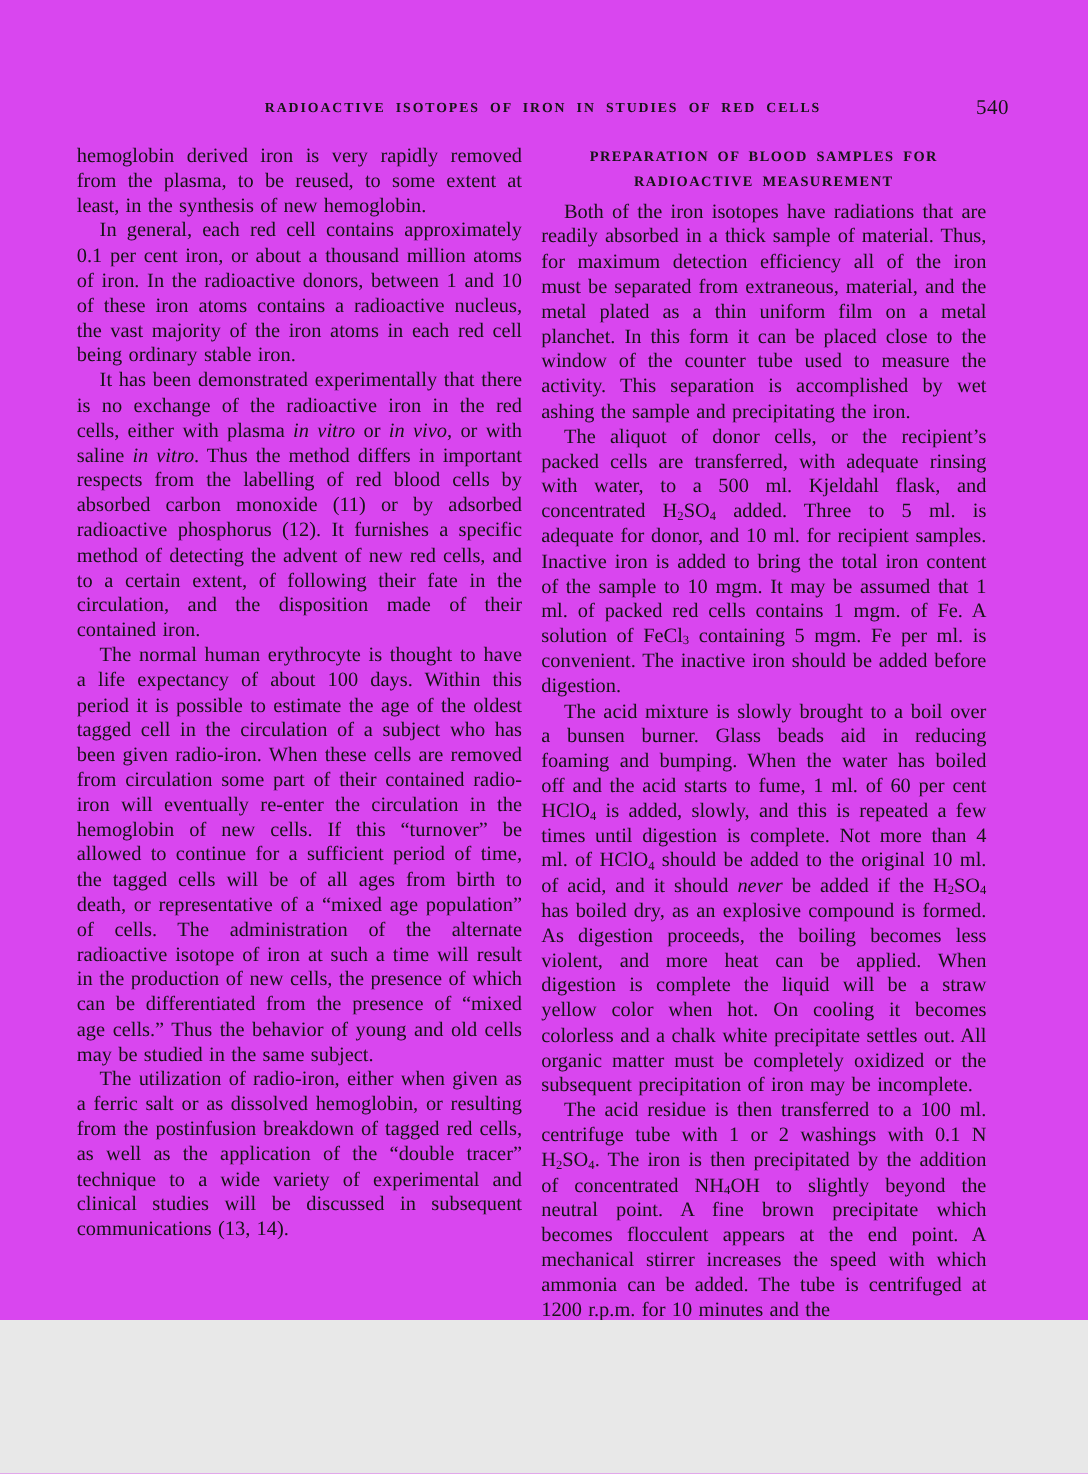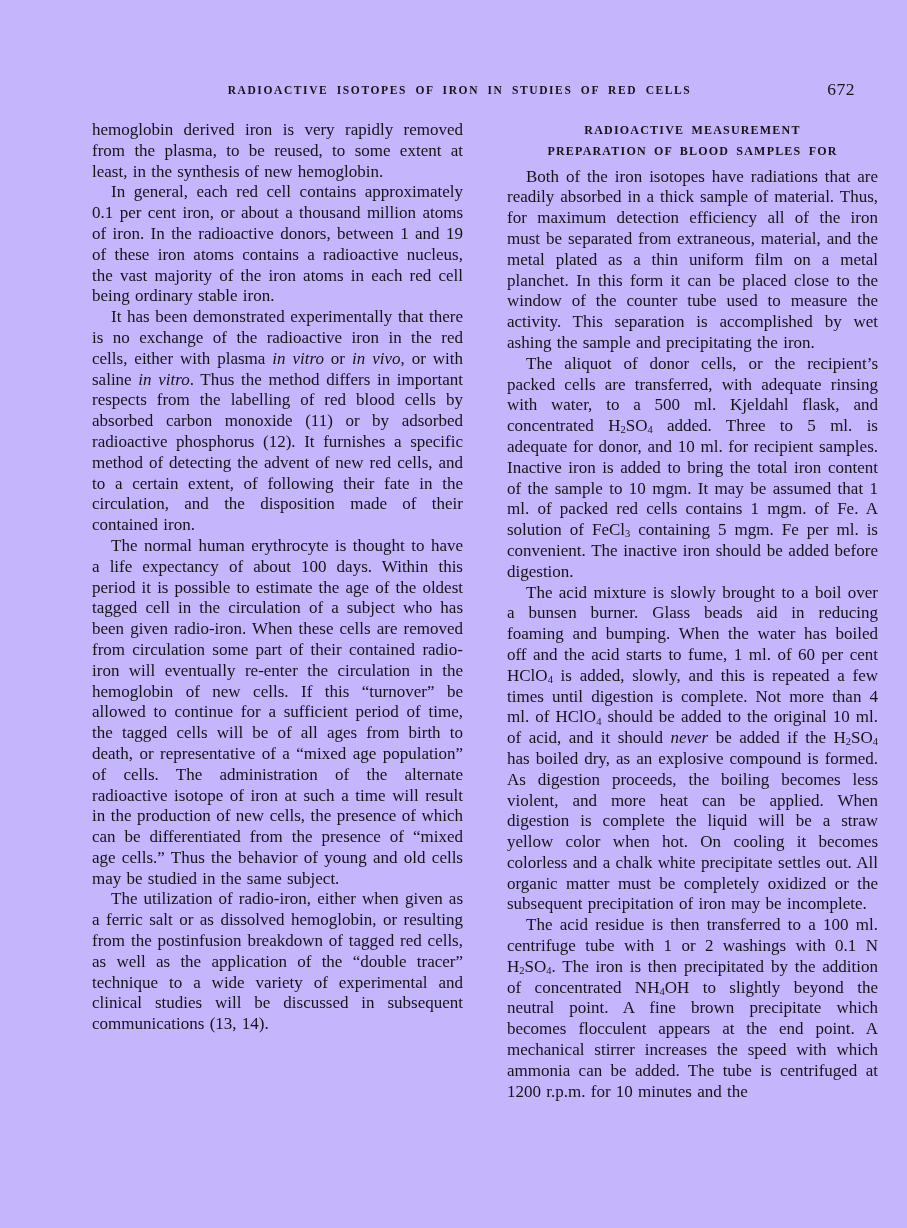--- a/index.html
+++ b/index.html
@@ -1,25 +1,25 @@
 <!DOCTYPE html>
 <html><head>
 <meta charset="utf-8">
 <style>
   html, body { margin: 0; padding: 0; background: #e8e8e8; }
   .page {
     position: relative;
     width: 907px;
-    height: 1228px;
+    height: 1100px;
     margin: 0 auto;
-    background: #c4b5fd;
+    background: #d946ef;
     color: #151515;
     font-family: "Liberation Serif", "DejaVu Serif", serif;
     box-sizing: border-box;
-    padding: 84px 52px 40px 64px;
+    padding: 84px 66px 40px 64px;
     overflow: hidden;
   }
   .running-head {
     position: relative;
     height: 18px;
     margin-bottom: 18px;
   }
   .head-title {
     position: absolute;
     left: 0; right: 0;
@@ -41,21 +41,20 @@
     display: flex;
     gap: 16px;
   }
   .col {
     width: 371px;
     flex: 0 0 371px;
     font-size: 17px;
     line-height: 20.8px;
     text-align: justify;
     word-spacing: 0.06em;
-    margin-left: 28px;
   }
   .para {
     margin: 0;
     text-indent: 19px;
   }
   .para.no-indent { text-indent: 0; }
   .section-heading {
     margin: 0 0 5px 0;
     text-align: center;
     font-size: 12px;
@@ -72,35 +71,35 @@
     position: relative;
     top: 0.22em;
   }
 </style>
 </head>
 <body>
 
 <div class="page">
   <header class="running-head">
     <div class="head-title">RADIOACTIVE ISOTOPES OF IRON IN STUDIES OF RED CELLS</div>
-    <div class="page-number">672</div>
+    <div class="page-number">540</div>
   </header>
 
   <main class="columns">
     <section class="col col-left">
         <p class="para no-indent"><span>hemoglobin derived iron is very rapidly removed from the plasma, to be reused, to some extent at least, in the synthesis of new hemoglobin.</span></p>
-        <p class="para"><span>In general, each red cell contains approximately 0.1 per cent iron, or about a thousand million atoms of iron. In the radioactive donors, between 1 and 19 of these iron atoms contains a radioactive nucleus, the vast majority of the iron atoms in each red cell being ordinary stable iron.</span></p>
+        <p class="para"><span>In general, each red cell contains approximately 0.1 per cent iron, or about a thousand million atoms of iron. In the radioactive donors, between 1 and 10 of these iron atoms contains a radioactive nucleus, the vast majority of the iron atoms in each red cell being ordinary stable iron.</span></p>
         <p class="para"><span>It has been demonstrated experimentally that there is no exchange of the radioactive iron in the red cells, either with plasma </span><em>in vitro</em><span> or </span><em>in vivo</em><span>, or with saline </span><em>in vitro</em><span>. Thus the method differs in important respects from the labelling of red blood cells by absorbed carbon monoxide (11) or by adsorbed radioactive phosphorus (12). It furnishes a specific method of detecting the advent of new red cells, and to a certain extent, of following their fate in the circulation, and the disposition made of their contained iron.</span></p>
         <p class="para"><span>The normal human erythrocyte is thought to have a life expectancy of about 100 days. Within this period it is possible to estimate the age of the oldest tagged cell in the circulation of a subject who has been given radio-iron. When these cells are removed from circulation some part of their contained radio-iron will eventually re-enter the circulation in the hemoglobin of new cells. If this “turnover” be allowed to continue for a sufficient period of time, the tagged cells will be of all ages from birth to death, or representative of a “mixed age population” of cells. The administration of the alternate radioactive isotope of iron at such a time will result in the production of new cells, the presence of which can be differentiated from the presence of “mixed age cells.” Thus the behavior of young and old cells may be studied in the same subject.</span></p>
         <p class="para"><span>The utilization of radio-iron, either when given as a ferric salt or as dissolved hemoglobin, or resulting from the postinfusion breakdown of tagged red cells, as well as the application of the “double tracer” technique to a wide variety of experimental and clinical studies will be discussed in subsequent communications (13, 14).</span></p>
       </section>
     <section class="col col-right">
         <h2 class="section-heading">
+          <div>PREPARATION OF BLOOD SAMPLES FOR</div>
           <div>RADIOACTIVE MEASUREMENT</div>
-          <div>PREPARATION OF BLOOD SAMPLES FOR</div>
         </h2>
         <p class="para"><span>Both of the iron isotopes have radiations that are readily absorbed in a thick sample of material. Thus, for maximum detection efficiency all of the iron must be separated from extraneous, material, and the metal plated as a thin uniform film on a metal planchet. In this form it can be placed close to the window of the counter tube used to measure the activity. This separation is accomplished by wet ashing the sample and precipitating the iron.</span></p>
         <p class="para"><span>The aliquot of donor cells, or the recipient’s packed cells are transferred, with adequate rinsing with water, to a 500 ml. Kjeldahl flask, and concentrated H</span><sub>2</sub><span>SO</span><sub>4</sub><span> added. Three to 5 ml. is adequate for donor, and 10 ml. for recipient samples. Inactive iron is added to bring the total iron content of the sample to 10 mgm. It may be assumed that 1 ml. of packed red cells contains 1 mgm. of Fe. A solution of FeCl</span><sub>3</sub><span> containing 5 mgm. Fe per ml. is convenient. The inactive iron should be added before digestion.</span></p>
         <p class="para"><span>The acid mixture is slowly brought to a boil over a bunsen burner. Glass beads aid in reducing foaming and bumping. When the water has boiled off and the acid starts to fume, 1 ml. of 60 per cent HClO</span><sub>4</sub><span> is added, slowly, and this is repeated a few times until digestion is complete. Not more than 4 ml. of HClO</span><sub>4</sub><span> should be added to the original 10 ml. of acid, and it should </span><em>never</em><span> be added if the H</span><sub>2</sub><span>SO</span><sub>4</sub><span> has boiled dry, as an explosive compound is formed. As digestion proceeds, the boiling becomes less violent, and more heat can be applied. When digestion is complete the liquid will be a straw yellow color when hot. On cooling it becomes colorless and a chalk white precipitate settles out. All organic matter must be completely oxidized or the subsequent precipitation of iron may be incomplete.</span></p>
         <p class="para"><span>The acid residue is then transferred to a 100 ml. centrifuge tube with 1 or 2 washings with 0.1 N H</span><sub>2</sub><span>SO</span><sub>4</sub><span>. The iron is then precipitated by the addition of concentrated NH</span><sub>4</sub><span>OH to slightly beyond the neutral point. A fine brown precipitate which becomes flocculent appears at the end point. A mechanical stirrer increases the speed with which ammonia can be added. The tube is centrifuged at 1200 r.p.m. for 10 minutes and the</span></p>
       </section>
   </main>
 </div>
 
 </body></html>

